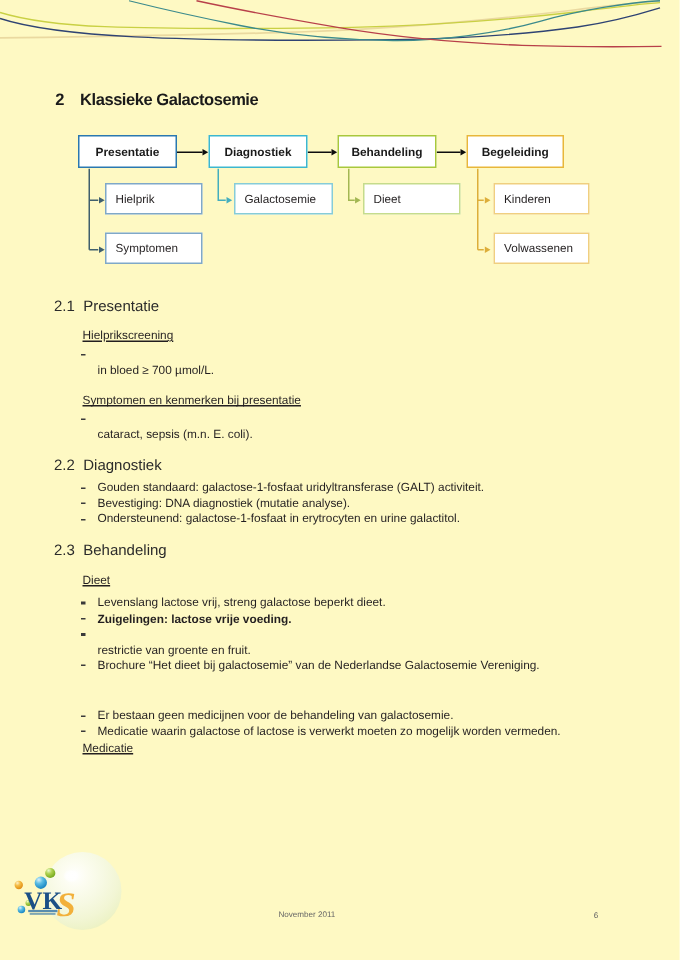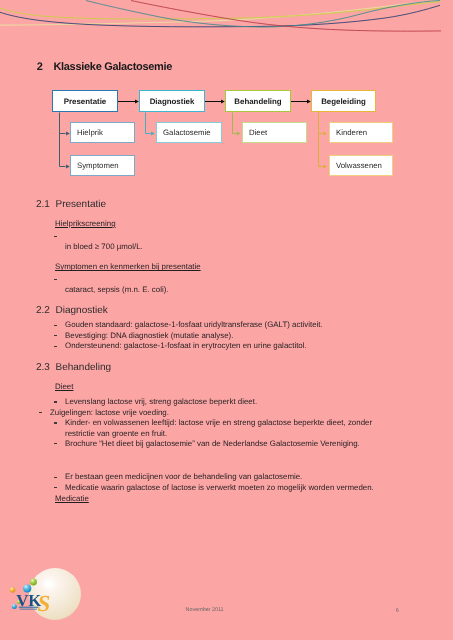--- a/index.html
+++ b/index.html
@@ -1,19 +1,19 @@
 <!DOCTYPE html>
 <html><head>
 <meta charset="utf-8">
 <style>
   html,body{margin:0;padding:0;}
   body{width:453px;height:640px;background:#ffffff;font-family:"Liberation Sans",sans-serif;
        overflow:hidden;position:relative;-webkit-font-smoothing:antialiased;
        text-rendering:geometricPrecision;}
-  .page{position:absolute;left:0;top:0;width:453px;height:640px;background:#fca5a5;}
+  .page{position:absolute;left:0;top:0;width:453px;height:640px;background:#fef9c3;}
   #hdr{position:absolute;left:0;top:0;width:453px;height:34px;}
   .h1{position:absolute;font-size:11px;letter-spacing:-0.3px;font-weight:bold;color:#1a1a1a;white-space:nowrap;}
   .h2{position:absolute;font-size:10px;color:#2b2b2b;white-space:nowrap;}
   .sub{position:absolute;font-size:7.9px;color:#231f20;white-space:nowrap;
        text-decoration:underline;text-underline-offset:1.2px;text-decoration-thickness:0.55px;}
   .li{position:absolute;font-size:7.9px;color:#231f20;line-height:10.4px;}
   .li .dash{position:absolute;left:-0.6px;top:4.4px;width:2.6px;height:1.2px;
              background:#3a3a3a;font-size:0;line-height:0;}
   .li .txt{display:block;margin-left:10px;}
 
@@ -124,27 +124,27 @@
       <div class="li" style="left: 55px; top: 341.4px;">
         <span class="dash">-</span>
         <span class="txt"><span>Ondersteunend: galactose-1-fosfaat in erytrocyten en urine galactitol.</span></span>
       </div>
       <div class="h2" style="left: 36px; top: 361.6px;"><span>2.3</span><span style="display:inline-block;width:5.6px"></span><span>Behandeling</span></div>
       <div class="sub" style="left: 55px; top: 382.2px;">Dieet</div>
       <div class="li" style="left: 55px; top: 397px;">
         <span class="dash">-</span>
         <span class="txt"><span>Levenslang lactose vrij, streng galactose beperkt dieet.</span></span>
       </div>
-      <div class="li" style="left: 40px; top: 407.5px;">
+      <div class="li" style="left: 55px; top: 407.5px; font-weight: bold;">
         <span class="dash">-</span>
         <span class="txt"><span>Zuigelingen: lactose vrije voeding.</span></span>
       </div>
       <div class="li" style="left: 55px; top: 418.1px;">
         <span class="dash">-</span>
-        <span class="txt"><span>Kinder- en volwassenen leeftijd: lactose vrije en streng galactose beperkte dieet, zonder</span><br><span>restrictie van groente en fruit.</span></span>
+        <span class="txt"><br><span>restrictie van groente en fruit.</span></span>
       </div>
       <div class="li" style="left: 55px; top: 438.8px;">
         <span class="dash">-</span>
         <span class="txt"><span>Brochure “Het dieet bij galactosemie” van de Nederlandse Galactosemie Vereniging.</span></span>
       </div>
       <div class="sub" style="left: 55px; top: 457.8px; margin-top: 36px;">Medicatie</div>
       <div class="li" style="left: 55px; top: 472.2px;">
         <span class="dash">-</span>
         <span class="txt"><span>Er bestaan geen medicijnen voor de behandeling van galactosemie.</span></span>
       </div>

